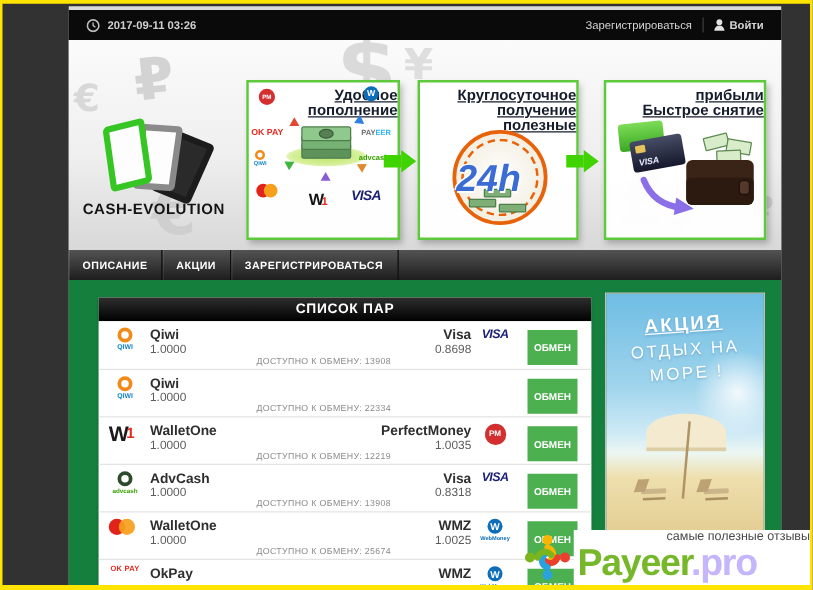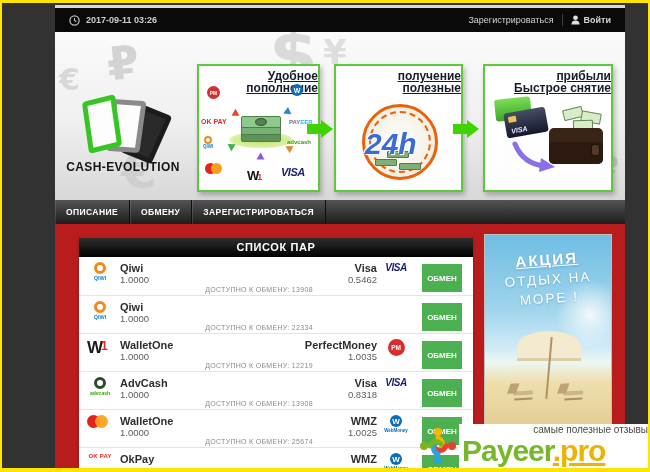--- a/index.html
+++ b/index.html
@@ -52,21 +52,21 @@
   .step-title { text-align:right; font-size:12px; font-weight:bold; color:#151c2c;
                 text-decoration:underline; margin-top:4px; line-height:12px; }
 
   .flow-arrow { position:absolute; top:88px; width:0; height:0; }
   .flow-arrow i { position:absolute; left:-14px; top:4px; width:14px; height:10px; background:#3fd400; display:block; }
   .flow-arrow b { position:absolute; left:0; top:0; width:0; height:0; display:block;
                   border-top:9px solid transparent; border-bottom:9px solid transparent; border-left:12px solid #3fd400; }
   .fa1 { left:266px; } .fa2 { left:412px; }
 
   
-  .cloud { position:absolute; left:0; top:18px; width:100%; height:110px; }
+  .cloud { position:absolute; left:0; top:3px; width:100%; height:110px; }
   .stack-glow { position:absolute; left:30px; top:48px; width:64px; height:16px; border-radius:50%;
                 background:radial-gradient(ellipse at center,#b9e465 0%,#d6f09a 60%,rgba(214,240,154,0) 100%); }
   .money-stack { position:absolute; left:42px; top:30px; width:40px; height:30px; }
   .money-stack i { position:absolute; left:0; width:40px; height:12px; border-radius:2px;
                    background:#8fc98b; border:1px solid #4e7e4a; }
   .money-stack i:nth-child(1){ top:16px; background:#5d925b; }
   .money-stack i:nth-child(2){ top:9px;  background:#76b273; }
   .money-stack i:nth-child(3){ top:2px; }
   .money-stack u { position:absolute; left:14px; top:4px; width:12px; height:8px; border-radius:50%;
                    background:#567f53; border:1px solid #3c5c3a; }
@@ -107,21 +107,21 @@
   .bill { position:absolute; width:20px; height:11px; background:#d9ecca; border:1px solid #5d8a52; border-radius:1px; }
 
   
   .nav { position:absolute; left:0; top:195px; width:570px; height:24px;
          background:linear-gradient(#535353,#1d1d1d); display:flex; }
   .nav-item { padding:0 11px; display:flex; align-items:center; color:#fff; font-size:8.5px; font-weight:bold;
               letter-spacing:.4px; border-right:1px solid #0e0e0e; box-shadow:inset 1px 0 0 rgba(255,255,255,.12);
               cursor:pointer; }
 
   
-  .content { position:absolute; left:0; top:219px; width:570px; height:247px; background:#b91c1c; }
+  .content { position:absolute; left:0; top:219px; width:570px; height:247px; background:#15803d; }
 
   .pairs { position:absolute; left:24px; top:14px; width:394px; background:#fff; box-shadow:0 1px 3px rgba(0,0,0,.25); }
   .pairs-header { height:19px; background:linear-gradient(#2e2e2e,#000); color:#fff; text-align:center;
                   font-size:11px; font-weight:bold; letter-spacing:.6px; line-height:19px; }
   .pair-row { position:relative; height:38px; border-top:1px solid #e4e4e4; background:#fff; }
   .pair-row:first-child { border-top:none; }
   .cf { position:absolute; left:8px; top:5px; display:flex; gap:7px; align-items:flex-start; }
   .ct { position:absolute; right:64px; top:5px; display:flex; gap:6px; align-items:flex-start; }
   .nv .nm { font-size:11px; font-weight:bold; color:#2e2e2e; line-height:12px; }
   .nv .rt { font-size:9.5px; color:#5c5c5c; line-height:11px; }
@@ -171,21 +171,21 @@
   .chair:before { content:""; position:absolute; left:-4px; top:-8px; width:9px; height:10px;
                   background:#bda276; transform:skewX(-22deg); }
   .ch1 { left:28px; top:156px; } .ch2 { left:78px; top:156px; }
 
   
   .otzyv-band { position:absolute; left:457px; top:421px; width:191px; height:44px; background:#fff; }
   .otzyv-logo { position:absolute; left:414px; top:421px; width:44px; height:44px; }
   .otzyv-text { position:absolute; left:460px; top:421px; width:190px; }
   .otzyv-tagline { font-size:10px; color:#4a4a4a; text-align:right; padding-right:4px; line-height:11px; }
   .otzyv-brand { font-size:30px; font-weight:800; letter-spacing:-1px; line-height:31px; white-space:nowrap; }
-  .otzyv-brand .og { color:#76b82a; } .otzyv-brand .oo { color:#eab308;text-decoration:underline; }
+  .otzyv-brand .og { color:#76b82a; } .otzyv-brand .oo { color:#c4b5fd; }
 </style>
 </head>
 <body>
 
 <div class="screen">
   <div class="page">
 
     <div class="topbar">
       <div class="tb-left">
         <svg width="11" height="11" viewBox="0 0 12 12">
@@ -261,20 +261,21 @@
           </div>
       </div>
 
       <span class="flow-arrow fa1">
           <i></i>
           <b></b>
         </span>
 
       <div class="step step2">
         <div class="step-title">
+          <div>Круглосуточное</div>
           <div>получение полезные</div>
         </div>
         <div class="clock">
           <i class="c-money" style="left:10px;top:52px;"></i>
           <i class="c-money" style="left:34px;top:56px;"></i>
           <i class="c-money" style="left:22px;top:44px;"></i>
           <div class="badge24">24h</div>
         </div>
       </div>
 
@@ -301,21 +302,21 @@
         <i class="bill" style="left:96px;top:46px;transform:rotate(10deg)"></i>
         <i class="bill" style="left:88px;top:54px;transform:rotate(-2deg)"></i>
         <span class="wallet">
             <span class="clasp"></span>
           </span>
       </div>
     </div>
 
     <div class="nav" id="nav-host">
         <div class="nav-item">ОПИСАНИЕ</div>
-        <div class="nav-item">ОБМЕНУ</div>
+        <div class="nav-item">АКЦИИ</div>
         <div class="nav-item">ЗАРЕГИСТРИРОВАТЬСЯ</div>
       </div>
 
     <div class="content">
       <div class="pairs">
         <div class="pairs-header">СПИСОК ПАР</div>
         <div id="rows-host">
             <div class="pair-row">
               <div class="cf">
                 <span class="pic p-qiwi">
@@ -323,21 +324,21 @@
                   <em>QIWI</em>
                 </span>
        <div class="nv">
                   <div class="nm">Qiwi</div>
                   <div class="rt">1.0000</div>
                 </div>
               </div>
      <div class="ct">
        <div class="nv r">
                   <div class="nm">Visa</div>
-                  <div class="rt">0.5462</div>
+                  <div class="rt">0.8698</div>
                 </div>
                 <span class="pic p-visa">VISA</span>
               </div>
               <div class="avail">ДОСТУПНО К ОБМЕНУ: 13908</div>
               <button class="xbtn">ОБМЕН</button>
             </div>
             <div class="pair-row">
               <div class="cf">
                 <span class="pic p-qiwi">
                   <i></i>

